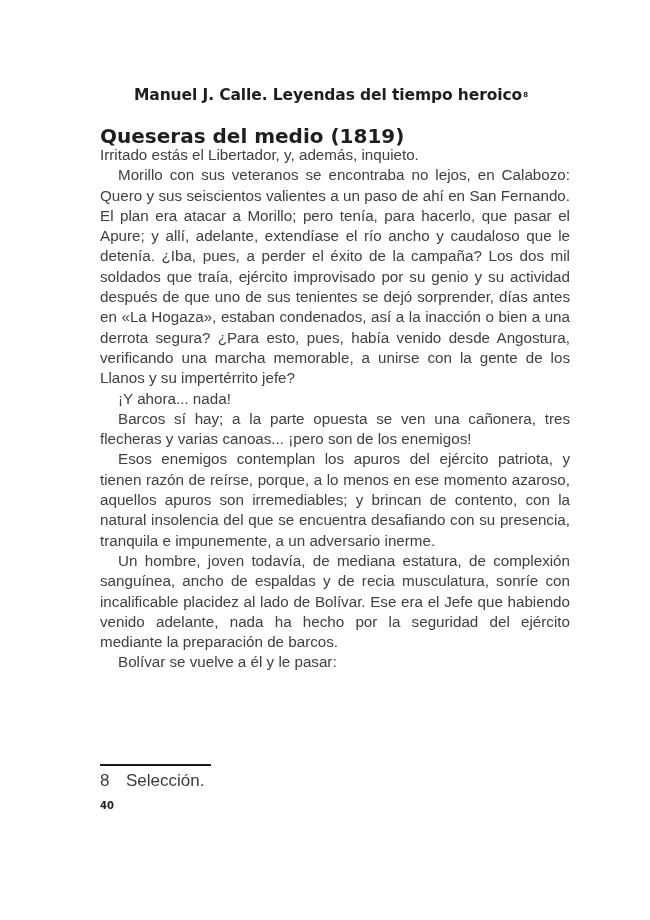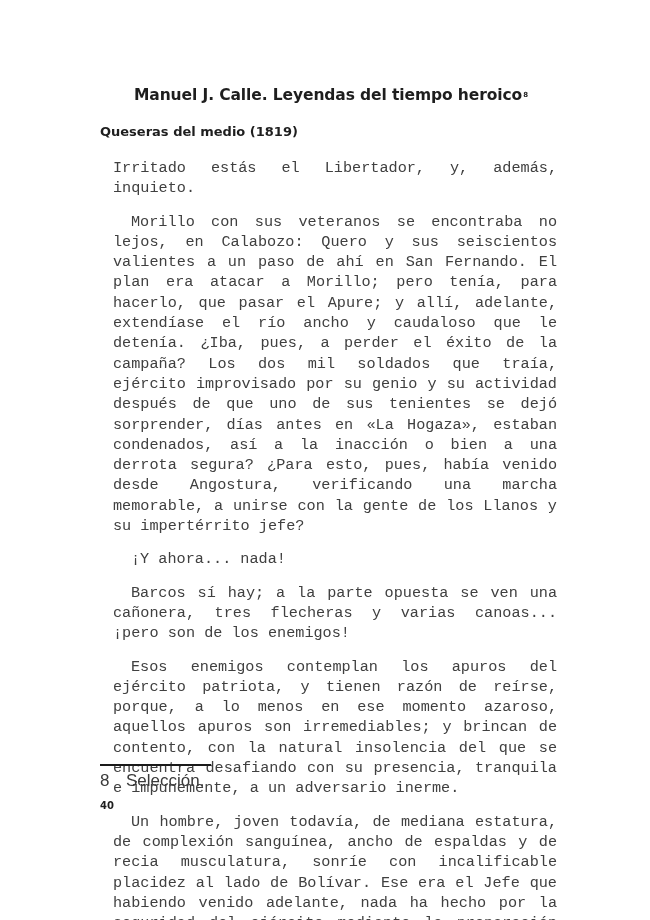--- a/index.html
+++ b/index.html
@@ -12,27 +12,27 @@
   .page { position: absolute; left: 100px; top: 0; width: 470px; }
   .title {
     position: absolute; top: 86px; left: 0;
     font-family: "DejaVu Sans", sans-serif; font-weight: bold;
     font-size: 15.5px; color: #1e1e1e; white-space: nowrap; letter-spacing: -0.1px; margin-left: 34px;
   }
   .title sup { font-size: 7px; vertical-align: 3px; font-weight: bold; margin-left: 1px; }
   .subtitle {
     position: absolute; top: 124px; left: 0;
     font-family: "DejaVu Sans", sans-serif; font-weight: bold;
-    font-size: 13px; color: #1e1e1e; white-space: nowrap;
+    font-size: 20px; color: #1e1e1e; white-space: nowrap;
   }
   .body {
     position: absolute; top: 145px; left: 0; width: 470px;
     font-size: 15.2px; line-height: 20.3px; color: #404040;
   }
-  .body p { margin: 13px; text-align: justify; hyphens: manual; font-family: Liberation Mono, monospace; }
+  .body p { margin: 0; text-align: justify; hyphens: manual; }
   .body p.indent { text-indent: 18px; }
   .body p.noind { text-indent: 0; }
   .fn-rule {
     position: absolute; top: 764px; left: 0; width: 111px; height: 2px; background: #1a1a1a;
   }
   .footnote {
     position: absolute; top: 771px; left: 0; font-size: 17px; color: #3a3a3a; white-space: nowrap;
   }
   .footnote .num { display: inline-block; width: 26px; }
   .pagenum {

